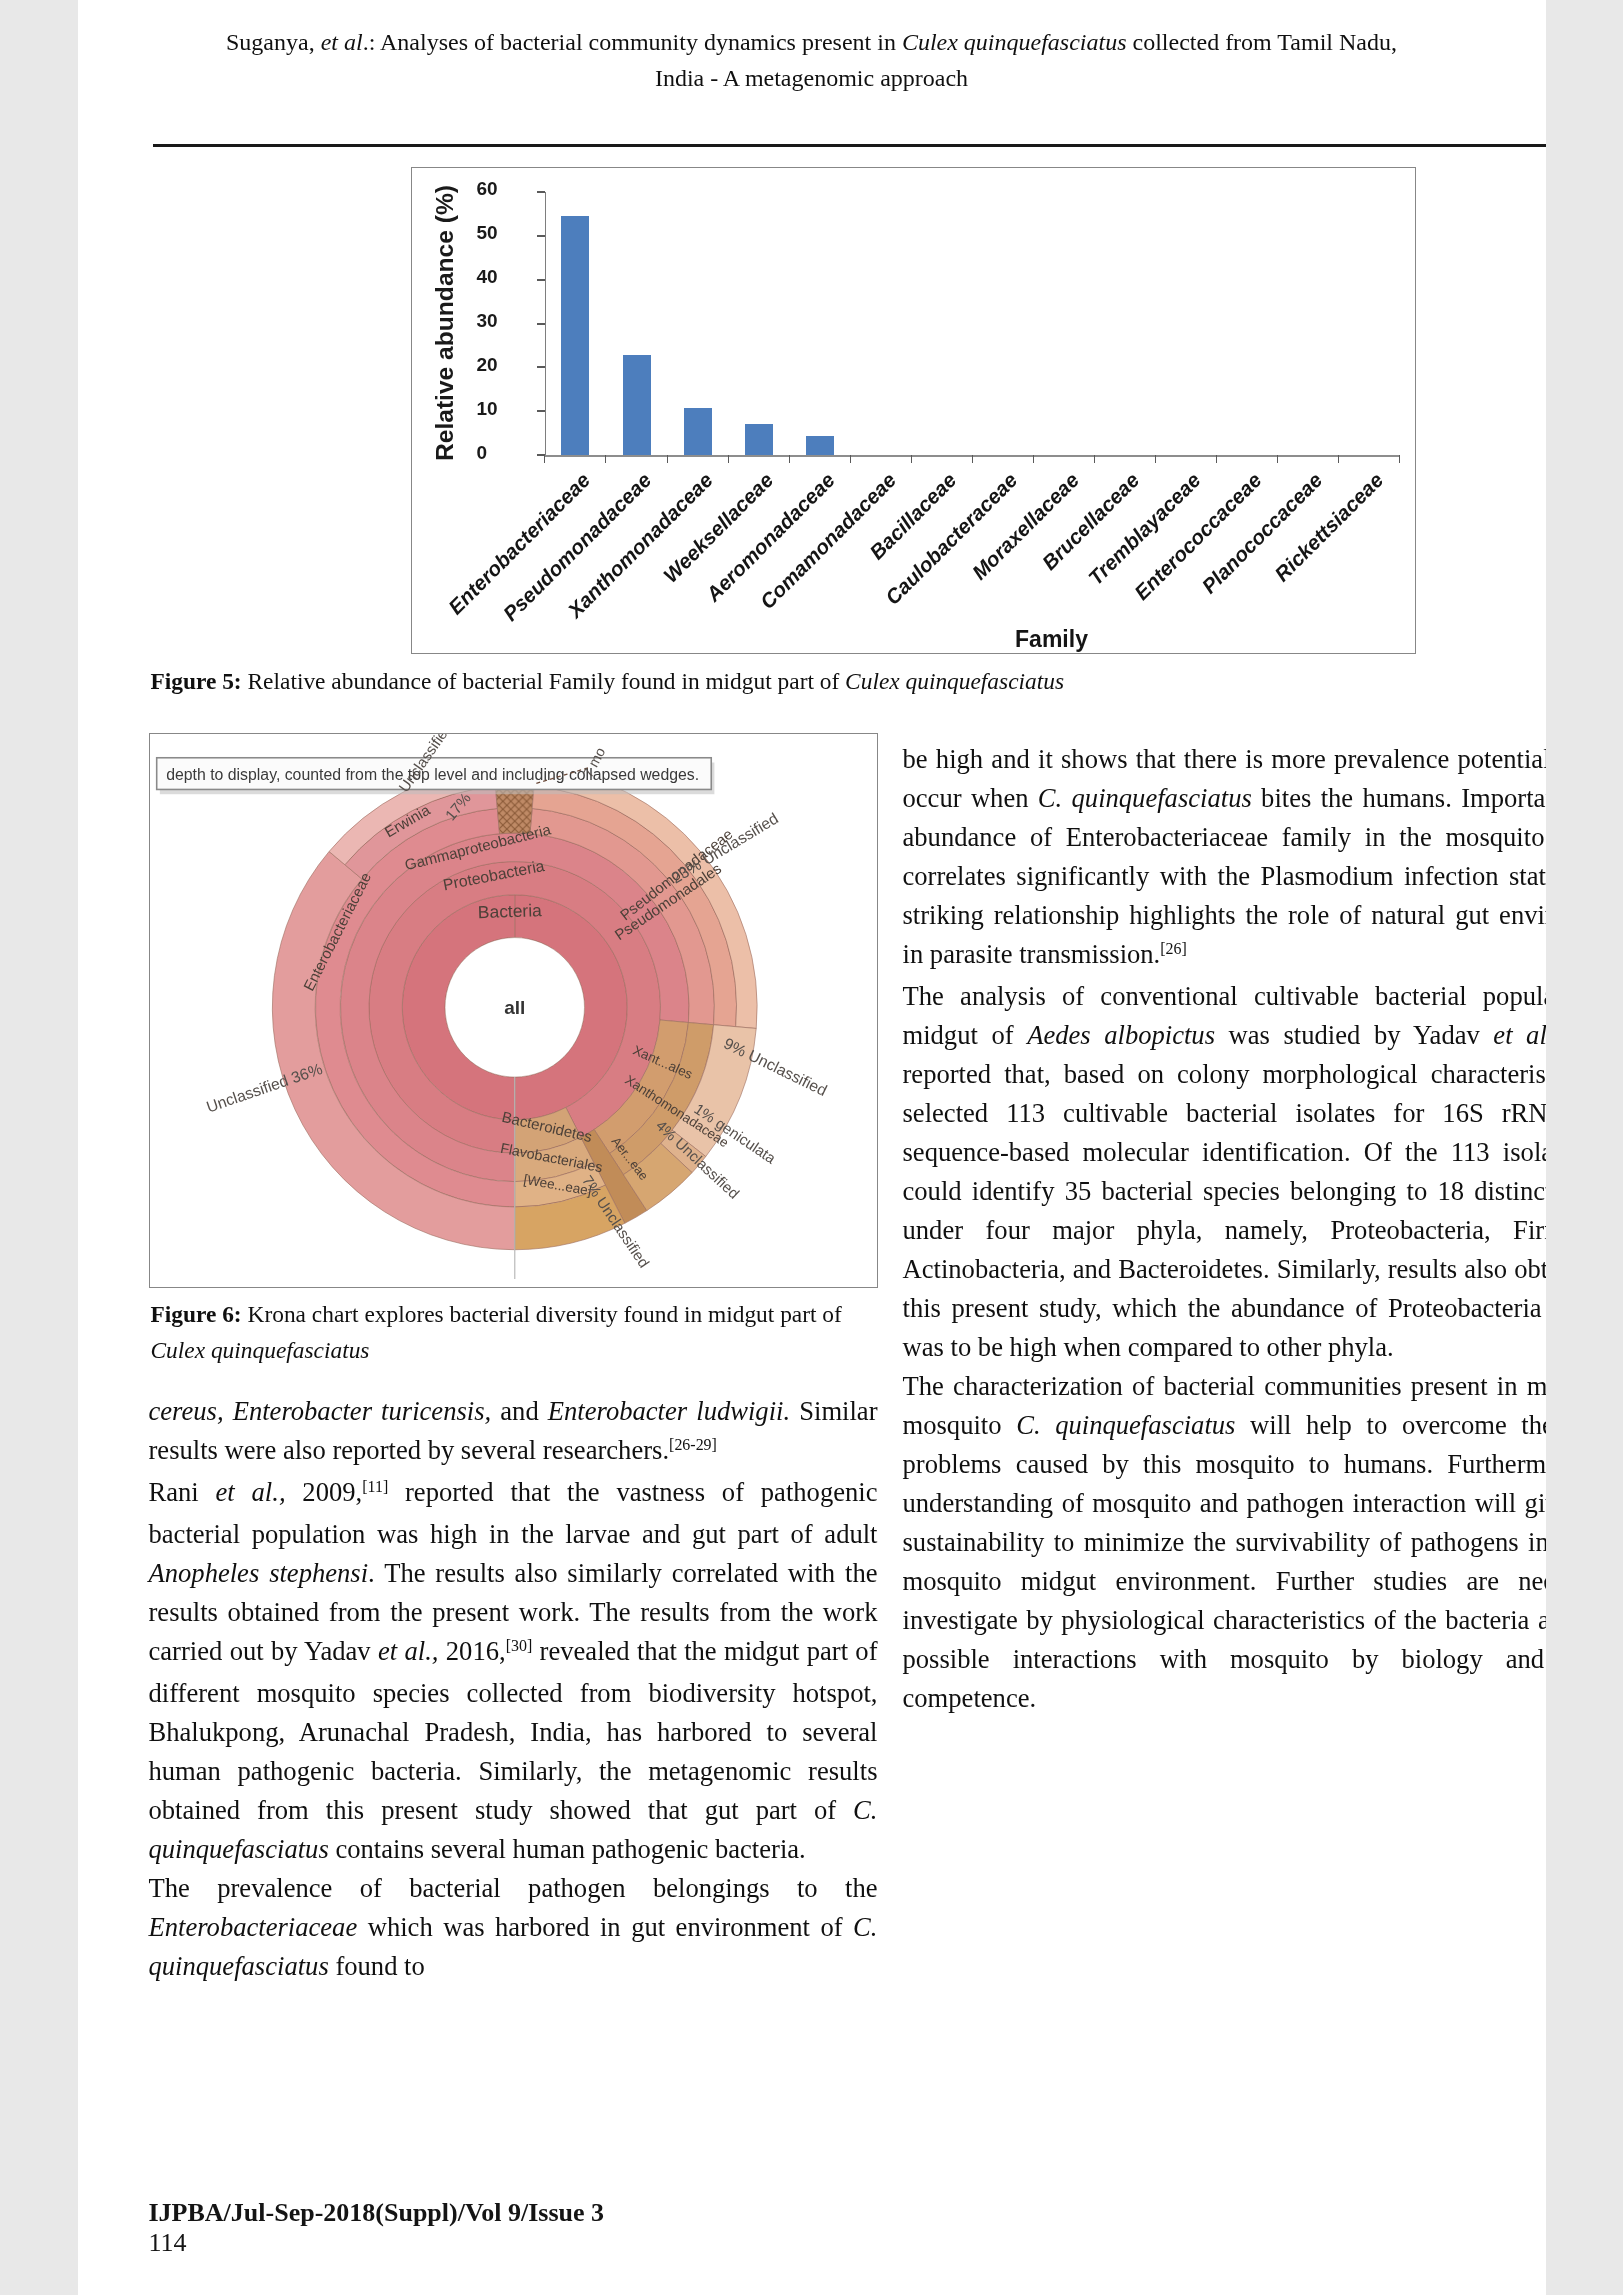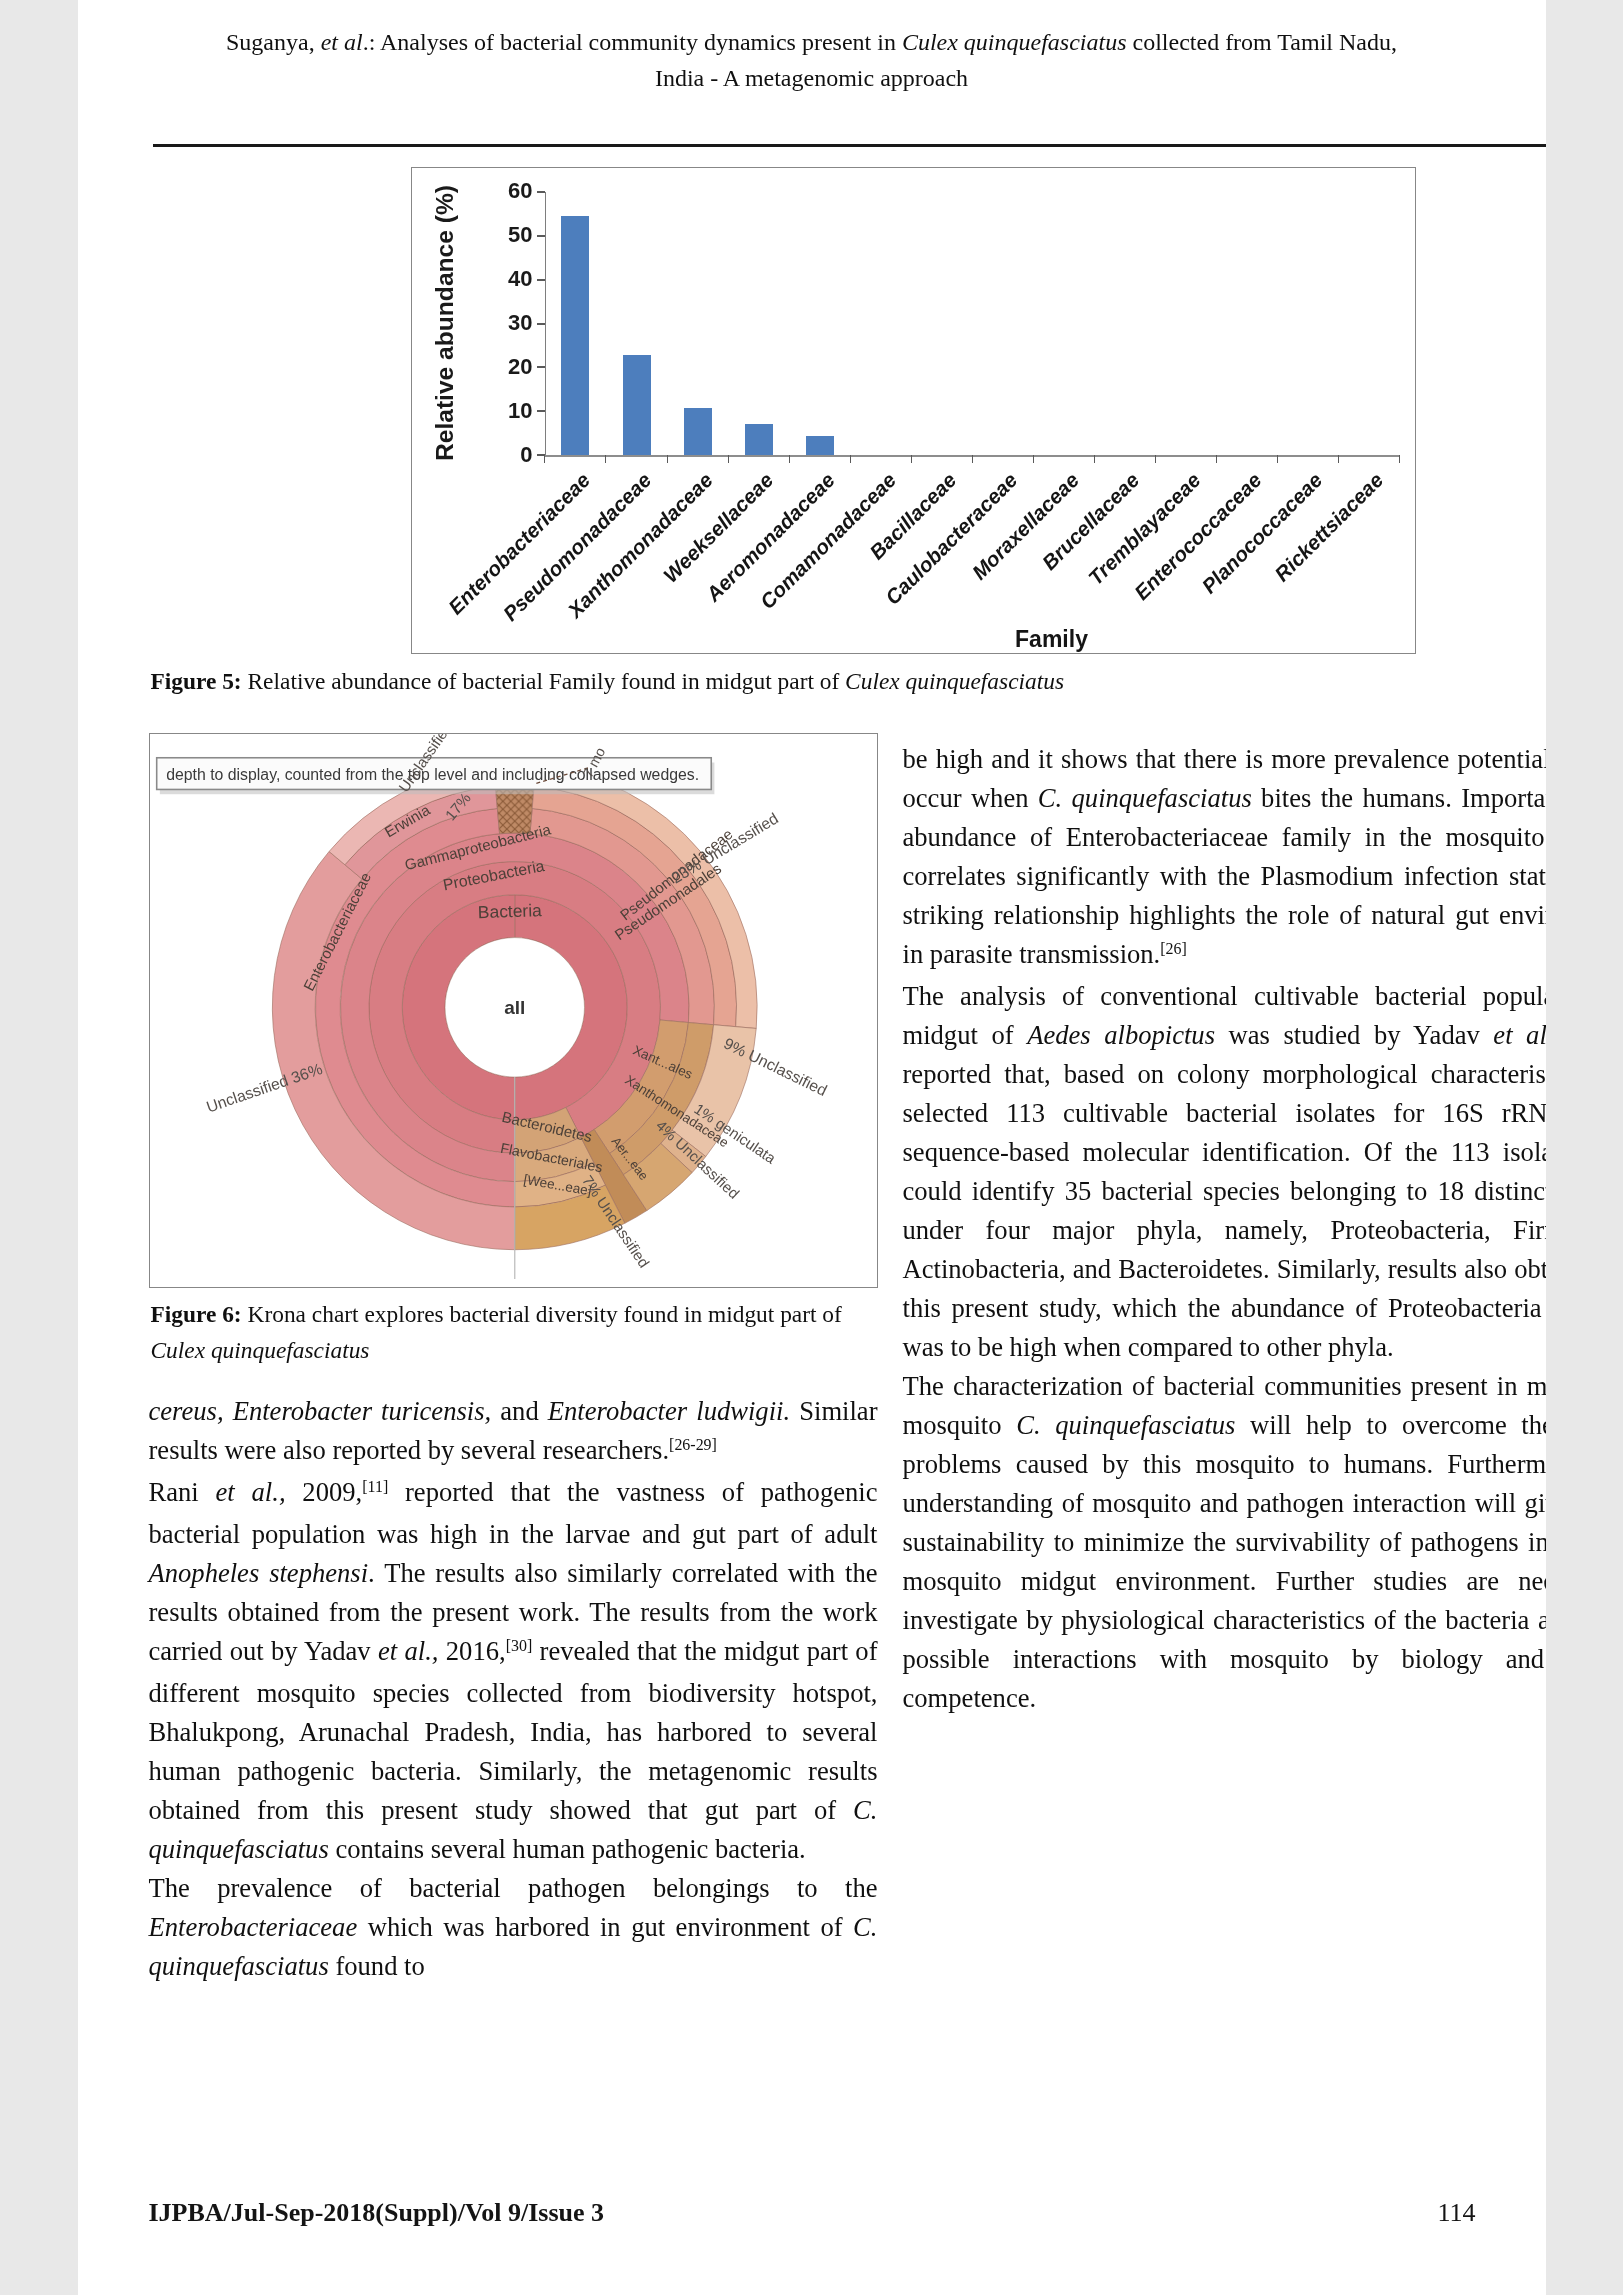--- a/index.html
+++ b/index.html
@@ -29,29 +29,29 @@
   .colR { left:825px; top:740px;  width:731px; }
   .col p { margin:0; }
   .s-n { font-style:normal; }
   .s-i { font-style:italic; }
   .s-b { font-weight:bold; }
   .s-sup { font-size:0.60em; position:relative; top:-0.55em; }
   .heading { font-weight:bold; font-size:28px; margin:60px 0 36px 0; letter-spacing:0.4px; text-align:left; }
 
   
   .footer { position:absolute; left:71px; right:70px; top:2198px; display:flex;
-            justify-content:space-between; align-items:baseline; font-size:26px; }
+            justify-content:space-between; align-items:baseline; font-size:26px;flex-direction:column; }
   .footer .journal { font-weight:bold; }
 
   
   .c5-ylab { position:absolute; white-space:nowrap; font-family:"Liberation Sans", sans-serif;
              font-weight:bold; font-size:24.6px; color:#1a1a1a;
              transform:translate(-50%,-50%) rotate(-90deg); }
-  .c5-ytick { position:absolute; width:56px; text-align:right; font-family:"Liberation Sans", sans-serif;
-              font-weight:bold; font-size:22px; color:#1a1a1a; }
+  .c5-ytick { position:absolute; width:56px; font-family:"Liberation Sans", sans-serif;
+              font-weight:bold; font-size:19px; color:#1a1a1a; }
   .c5-tickmark { position:absolute; background:#5a5a5a; }
   .c5-axisy { position:absolute; width:1.6px; background:#7e7e7e; }
   .c5-axisx { position:absolute; height:1.6px; background:#8d8d8d; }
   .c5-bar { position:absolute; background:#4d7ebd; }
   .c5-xlab { position:absolute; white-space:nowrap; font-family:"Liberation Sans", sans-serif;
              font-weight:bold; font-style:italic; font-size:20.6px; color:#151515;
              transform:rotate(-45deg); transform-origin:100% 0%; }
   .c5-family { position:absolute; font-family:"Liberation Sans", sans-serif; font-weight:bold;
                font-size:23px; color:#151515; transform:translateX(-50%); }
 

